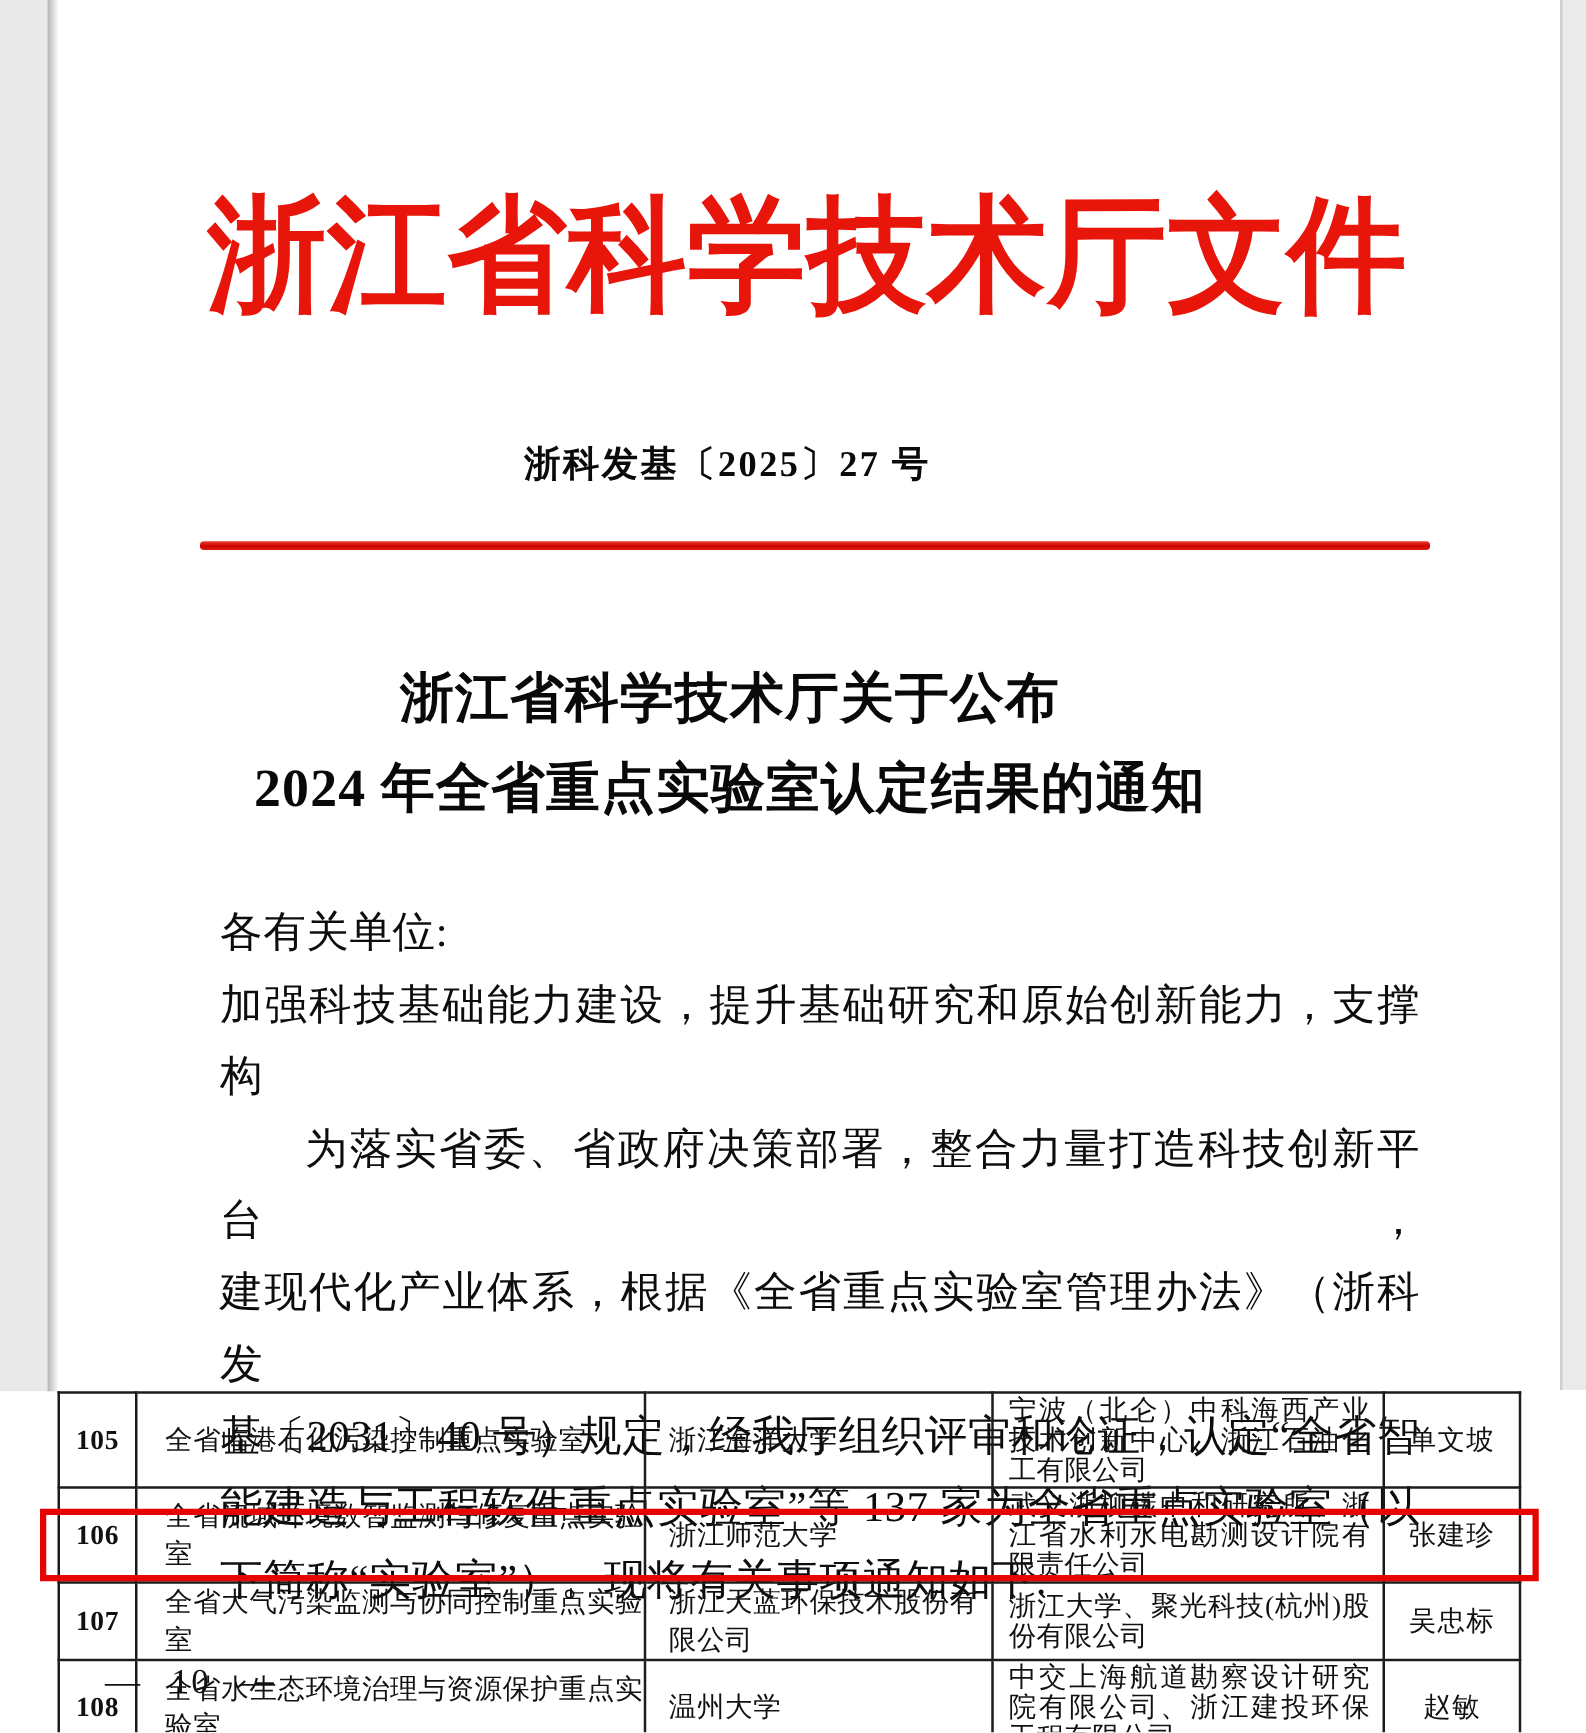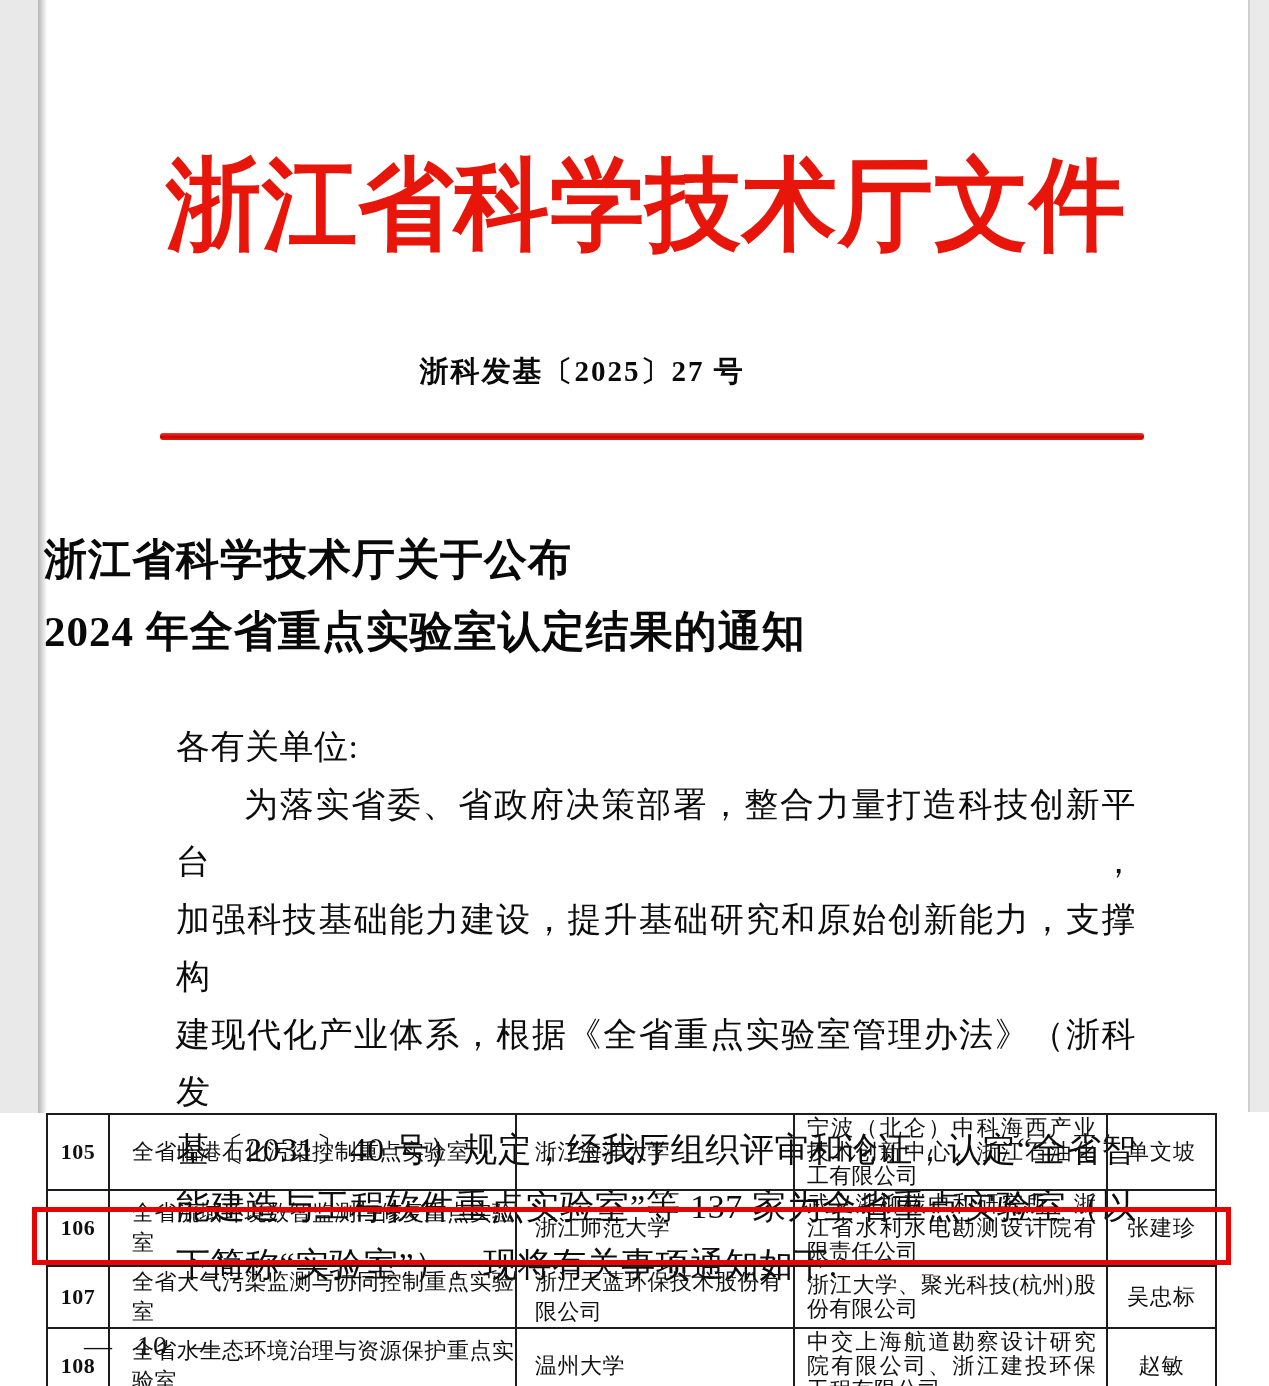--- a/index.html
+++ b/index.html
@@ -54,21 +54,21 @@
 
   .red-divider {
     position: absolute; left: 160px; top: 433px;
     width: 984px; height: 7px;
     background: linear-gradient(to bottom, #f03c2e, #c80000 55%, #e02010);
     border-radius: 3px;
   }
 
   .notice-heading {
     position: absolute; left: 44px; top: 524px; width: 1080px;
-    text-align: left;
+    text-align: center;
     color: #090909;
     font-size: 43px; font-weight: bold;
     line-height: 72px;
     letter-spacing: 1px;
   }
 
   .body-block {
     position: absolute; left: 176px; top: 718px; width: 960px;
     font-size: 34px;
     color: #0d0d0d;
@@ -136,22 +136,22 @@
 
   <div class="red-divider"></div>
 
   <div class="notice-heading">
     <div>浙江省科学技术厅关于公布</div>
     <div>2024 年全省重点实验室认定结果的通知</div>
   </div>
 
   <div class="body-block">
     <span class="body-line">各有关单位:</span>
+    <span class="body-line fill">加强科技基础能力建设，提升基础研究和原始创新能力，支撑构</span>
     <span class="body-line fill indent">为落实省委、省政府决策部署，整合力量打造科技创新平台，</span>
-    <span class="body-line fill">加强科技基础能力建设，提升基础研究和原始创新能力，支撑构</span>
     <span class="body-line fill">建现代化产业体系，根据《全省重点实验室管理办法》（浙科发</span>
     <span class="body-line fill">基〔2031〕40 号）规定，经我厅组织评审和论证，认定“全省智</span>
     <span class="body-line fill">能建造与工程软件重点实验室”等 137 家为全省重点实验室（以</span>
     <span class="body-line last">下简称“实验室”）。现将有关事项通知如下:</span>
   </div>
 
   <table class="results-table">
     <colgroup>
       <col style="width:62px">
         <col style="width:407px">

